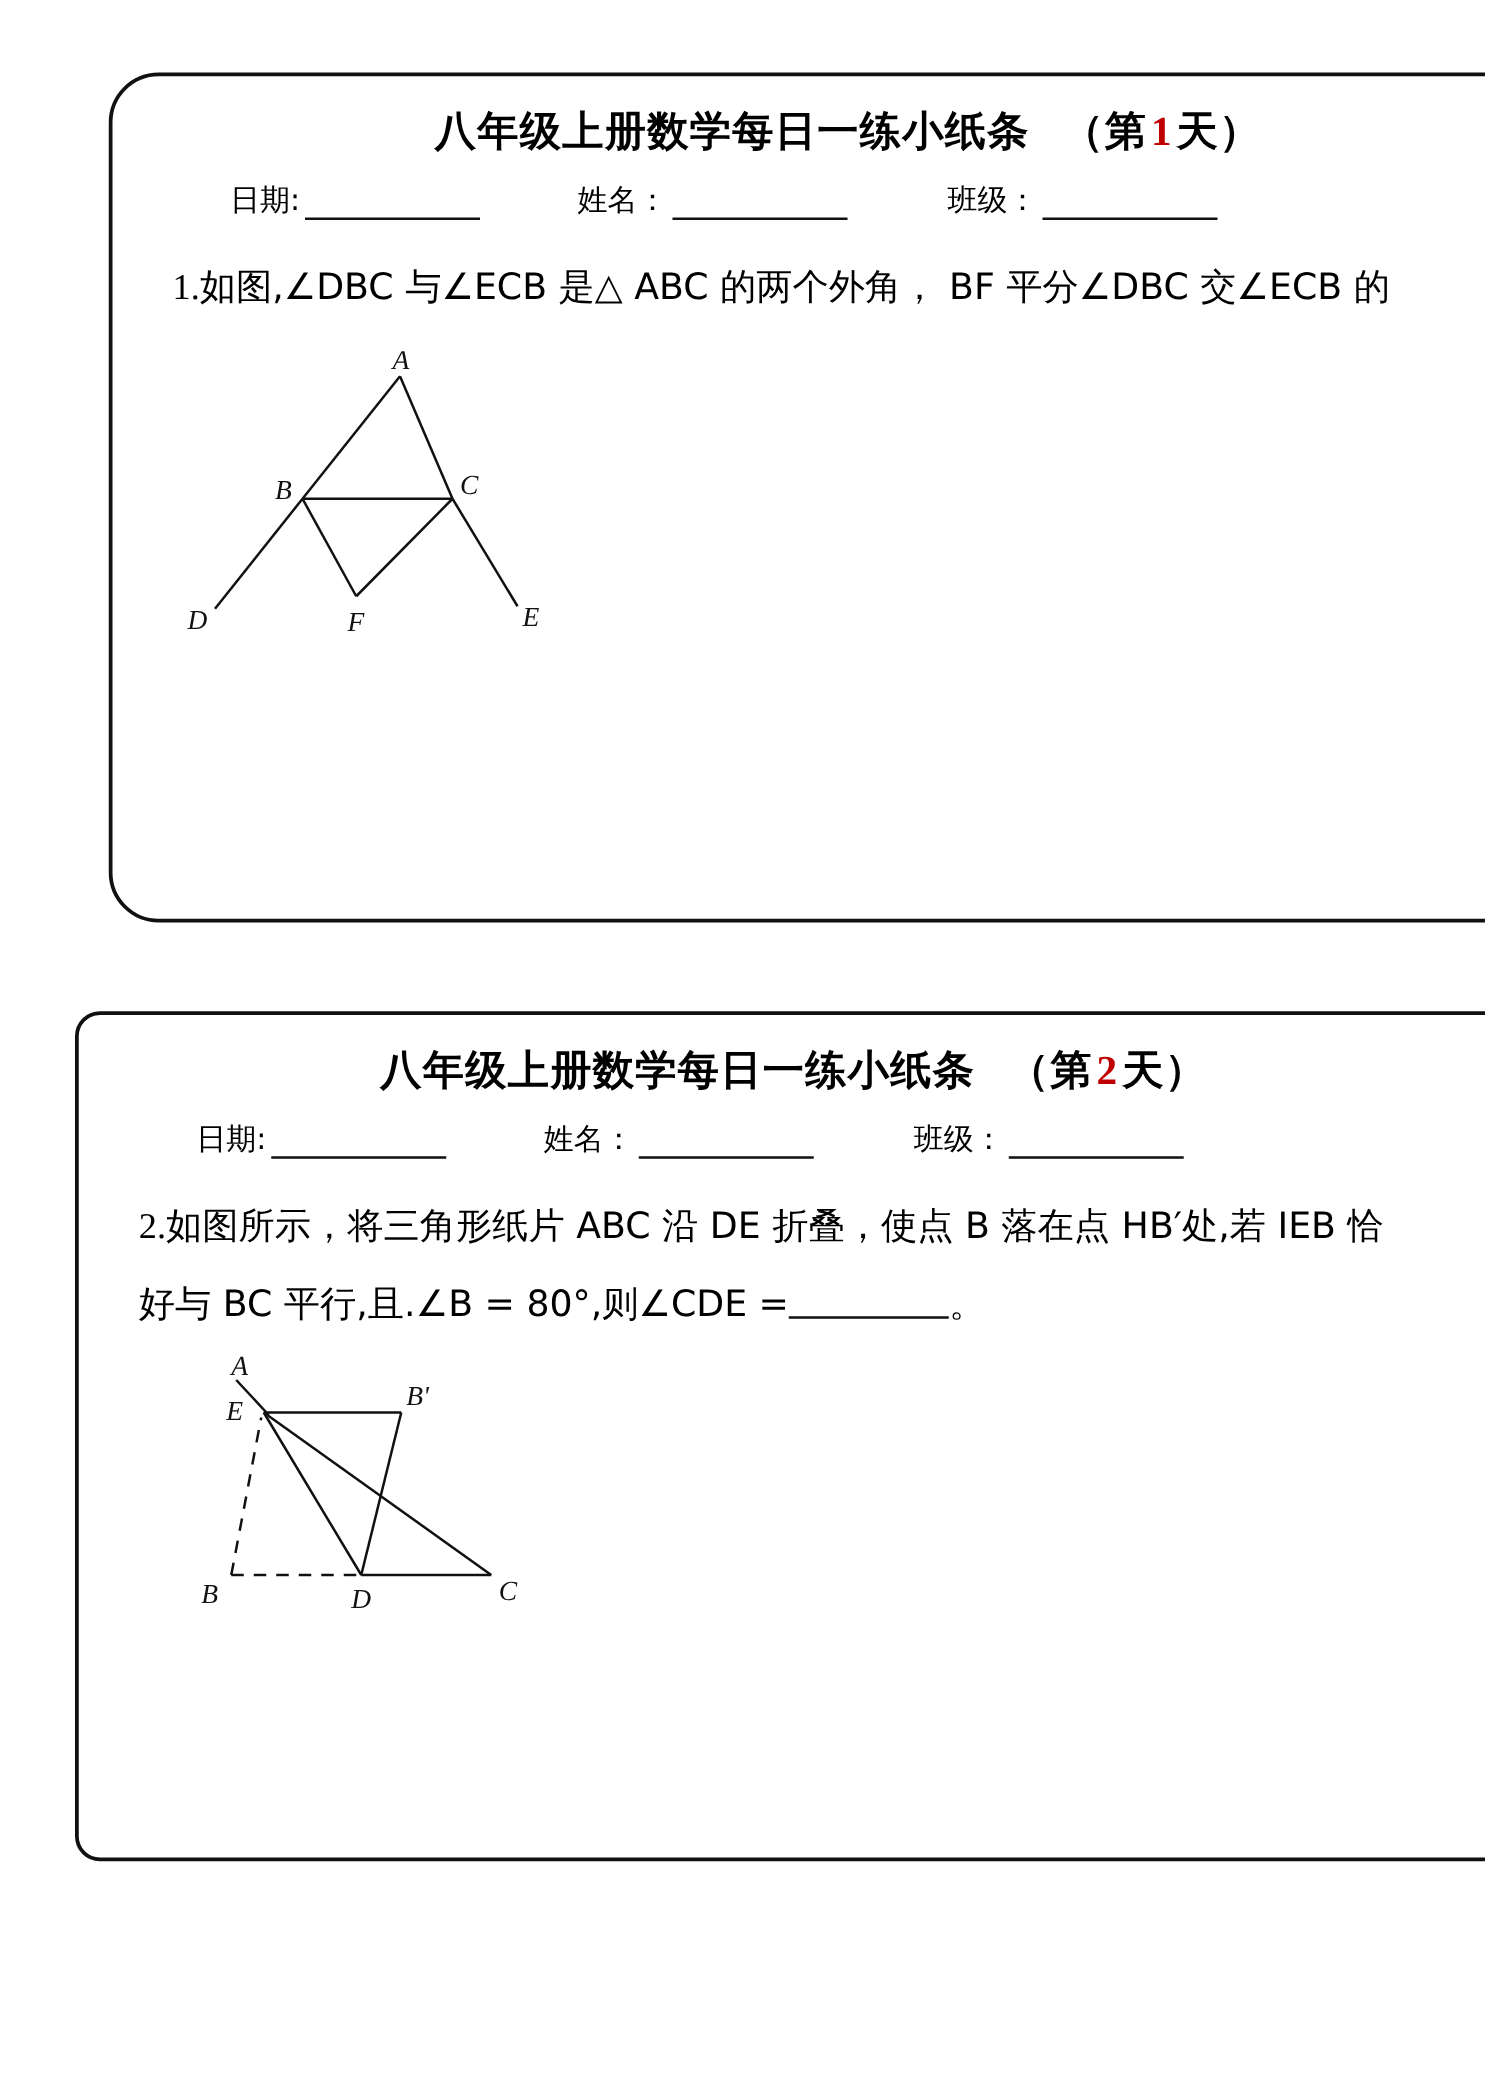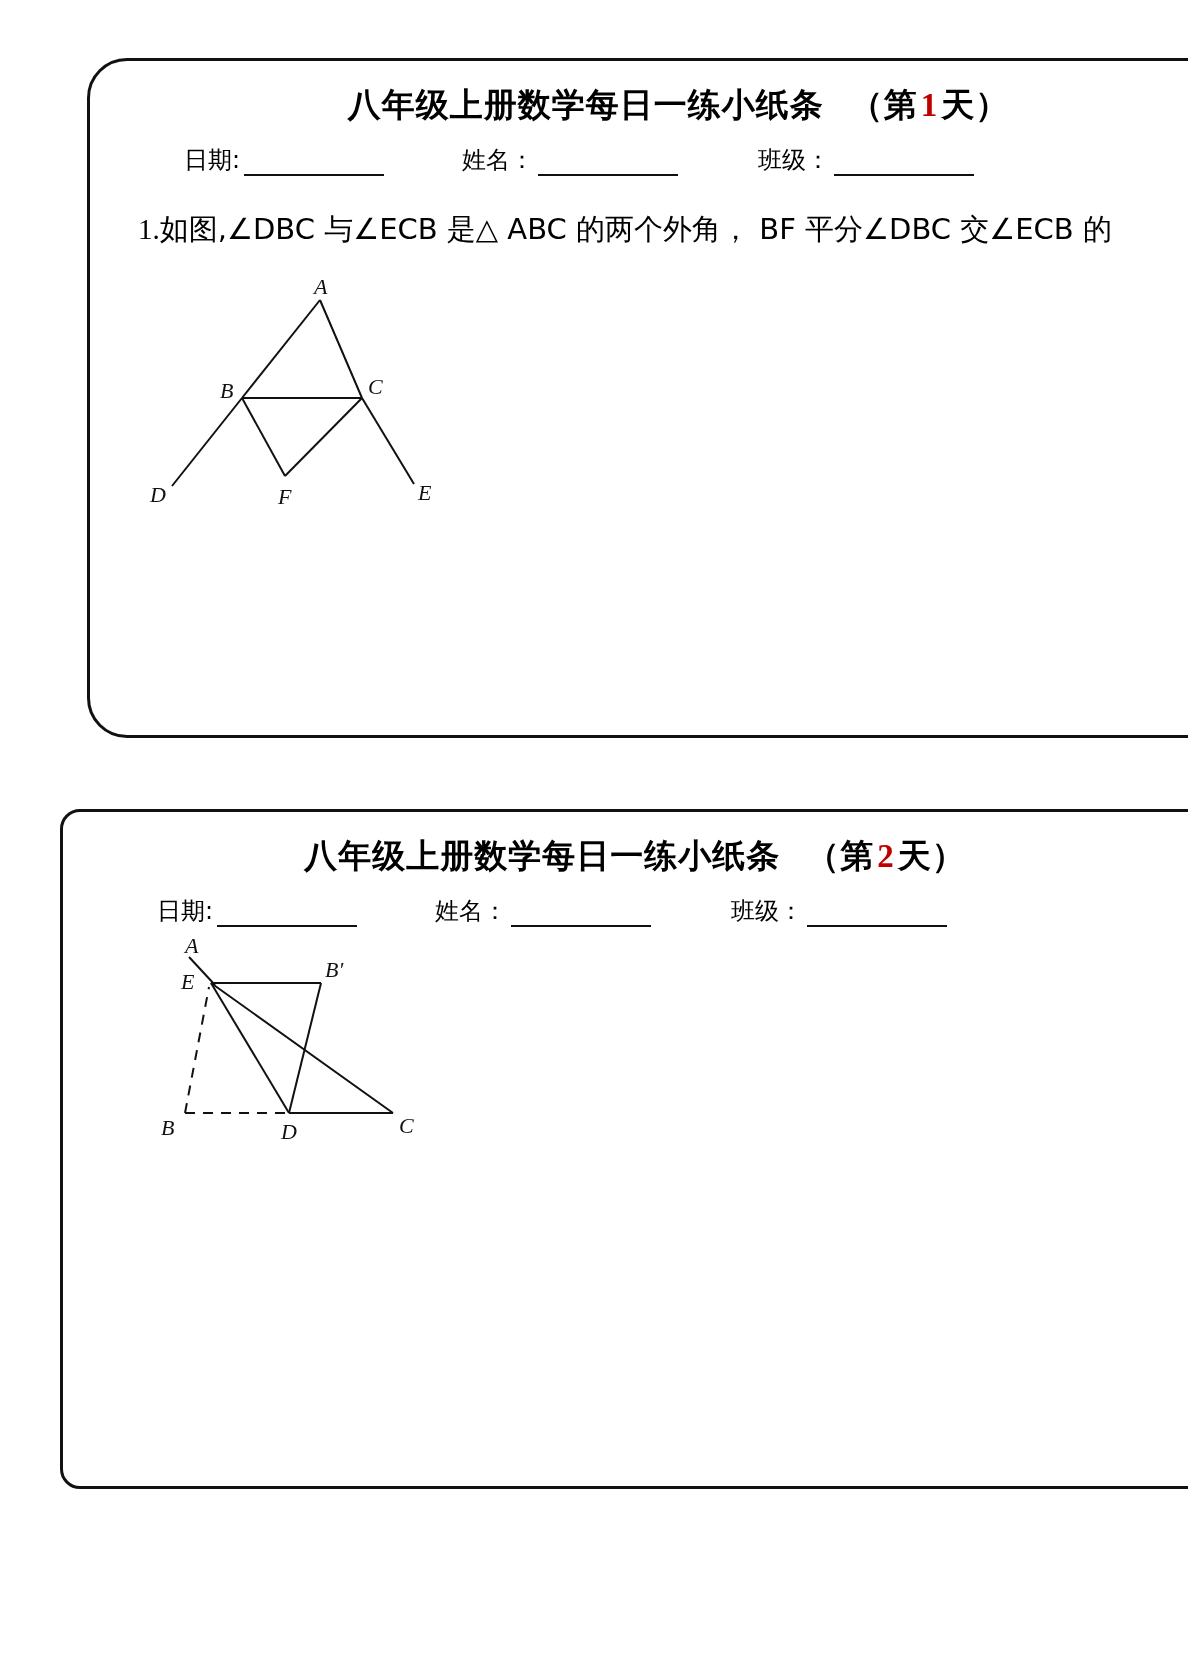--- a/index.html
+++ b/index.html
@@ -170,20 +170,24 @@
         <span class="lbl">姓名：</span>
         <span class="blank"></span>
       </div>
       <div class="meta-gap-2"></div>
       <div class="meta-item">
         <span class="lbl">班级：</span>
         <span class="blank"></span>
       </div>
     </div>
 
+    <div class="qtext">
+      <div><span class="num">2.</span><span>如图所示，将三角形纸片 ABC 沿 DE 折叠，使点 B 落在点 HB′处,若 IEB 恰</span></div>
+      <div><span>好与 BC 平行,且.∠B = 80°,则∠CDE =</span><span class="ansblank"></span><span>。</span></div>
+    </div>
 
     <div class="figure" id="fig2">
       <svg width="360" height="230" viewBox="0 0 360 230">
 
         <line x1="96" y1="20" x2="122" y2="48" stroke="#111" stroke-width="2"></line>
 
         <line x1="118" y1="46" x2="228" y2="46" stroke="#111" stroke-width="2"></line>
 
         <line x1="228" y1="46" x2="196" y2="176" stroke="#111" stroke-width="2"></line>
 

